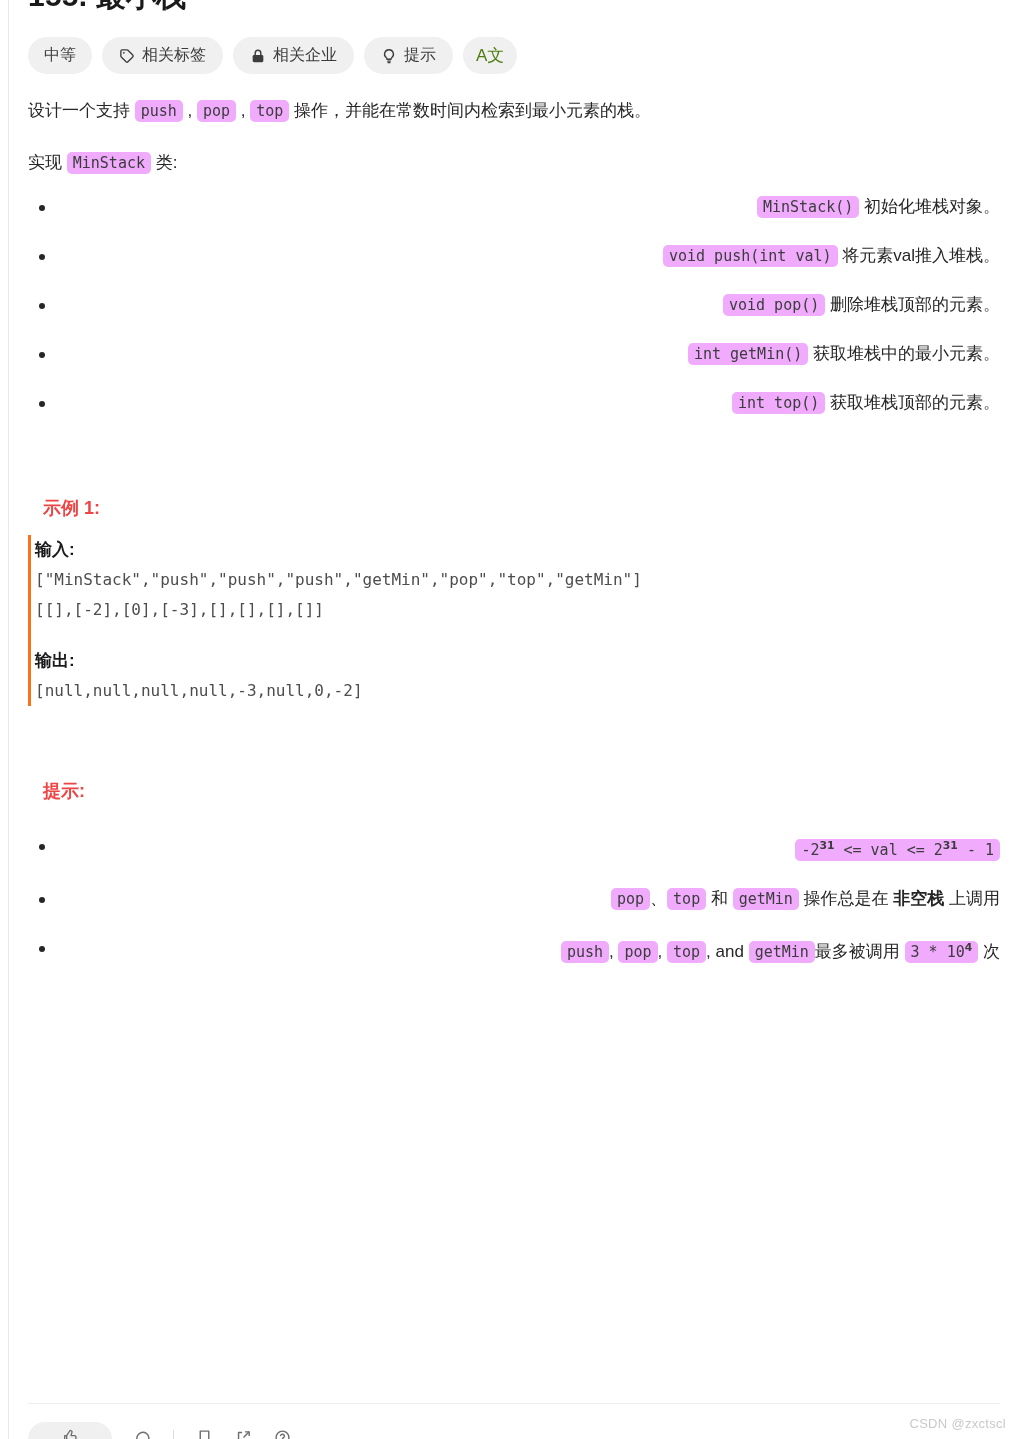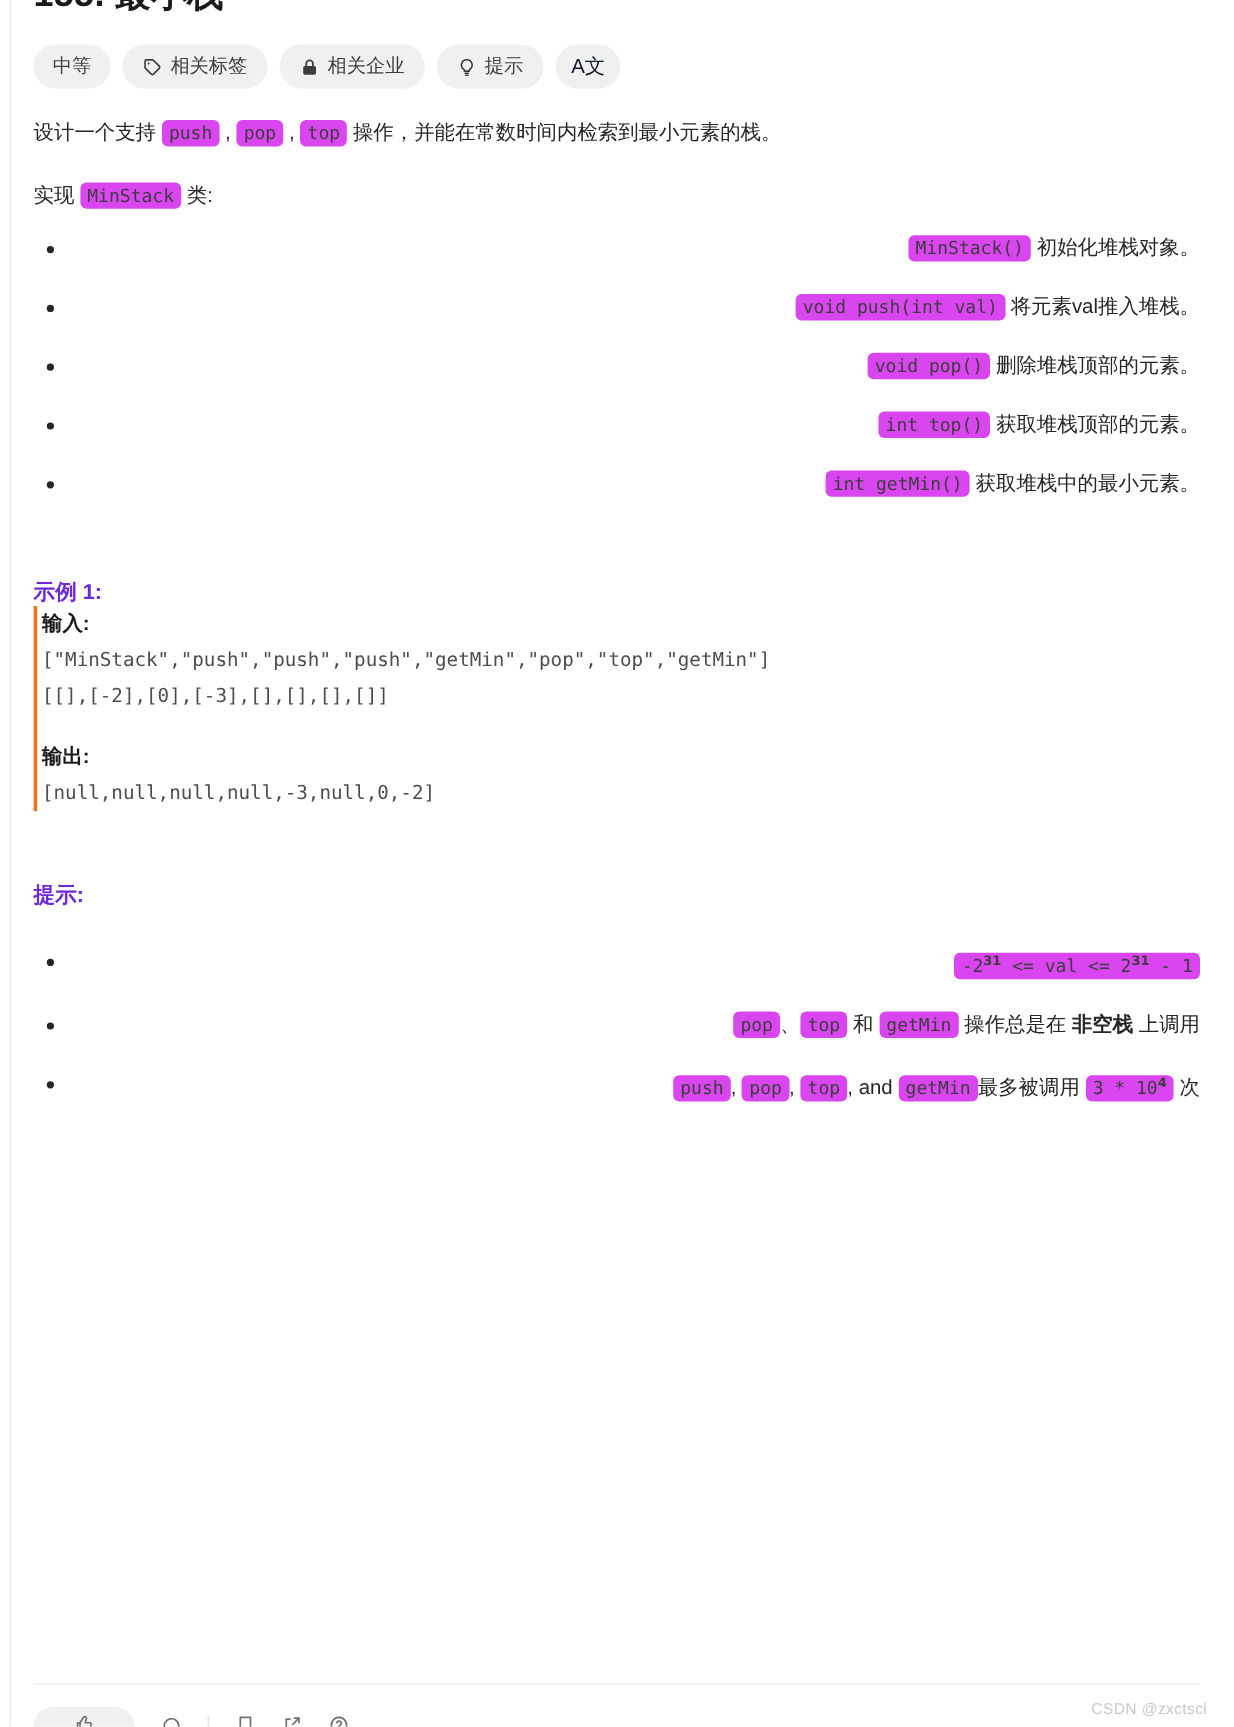--- a/index.html
+++ b/index.html
@@ -77,21 +77,21 @@
     font-size: 17px;
     line-height: 30px;
     margin: 22px 0 0 0;
     color: #262626;
   }
   p.para.second { margin-top: 22px; }
 
   code.chip {
     font-family: "DejaVu Sans Mono", "Liberation Mono", monospace;
     font-size: 15px;
-    background: #d946ef;
+    background: #f0abfc;
     border-radius: 5px;
     padding: 2px 6px;
     color: #3c3c3c;
     white-space: nowrap;
   }
 
   ul.bullets {
     margin: 14px 0 0 0;
     padding-left: 32px;
     list-style: none;
@@ -110,22 +110,22 @@
     left: -21px;
     top: 13px;
     width: 6px; height: 6px;
     border-radius: 50%;
     background: #262626;
   }
 
   h3.section {
     font-size: 18px;
     font-weight: bold;
-    margin: 0;
-    color: #6d28d9;
+    margin: 15px;
+    color: #ef4444;
   }
 
   
   .example-block {
     border-left: 3px solid #f97316;
     padding: 0 0 0 4px;
   }
   .ex-label {
     font-size: 17px;
     font-weight: bold;
@@ -233,21 +233,21 @@
         <svg width="16" height="16" viewBox="0 0 24 24" fill="none" stroke="#3c3c3c" stroke-width="2" stroke-linecap="round">
           <path d="M12 2.6a6.6 6.6 0 0 0-4 11.9c.7.6 1.1 1.3 1.1 2.1v.3h5.8v-.3c0-.8.4-1.5 1.1-2.1A6.6 6.6 0 0 0 12 2.6z"></path>
           <path d="M10 19.6h4"></path>
           <path d="M10.6 22h2.8"></path>
         </svg>
       </span>
       <span>提示</span>
     </div>
 
     <div class="badge icon-only">
-      <span style="font-size:17px;color:#0f172a;">A文</span>
+      <span style="font-size:17px;color:#4d7c0f;">A文</span>
     </div>
   </div>
 
   <p class="para">
     <span>设计一个支持 </span><code class="chip">push</code><span> , </span><code class="chip">pop</code><span> , </span><code class="chip">top</code><span> 操作，并能在常数时间内检索到最小元素的栈。</span>
   </p>
 
   <p class="para second">
     <span>实现 </span><code class="chip">MinStack</code><span> 类:</span>
   </p>
@@ -256,24 +256,24 @@
     <li>
       <code class="chip">MinStack()</code><span> 初始化堆栈对象。</span>
     </li>
     <li>
       <code class="chip">void push(int val)</code><span> 将元素val推入堆栈。</span>
     </li>
     <li>
       <code class="chip">void pop()</code><span> 删除堆栈顶部的元素。</span>
     </li>
     <li>
+      <code class="chip">int getMin()</code><span> 获取堆栈中的最小元素。</span>
+    </li>
+    <li>
       <code class="chip">int top()</code><span> 获取堆栈顶部的元素。</span>
-    </li>
-    <li>
-      <code class="chip">int getMin()</code><span> 获取堆栈中的最小元素。</span>
     </li>
   </ul>
 
   <div class="gap-lg"></div>
 
   <h3 class="section">示例 1:</h3>
 
   <div class="example-block">
     <div class="ex-group">
       <div class="ex-label">输入:</div>

